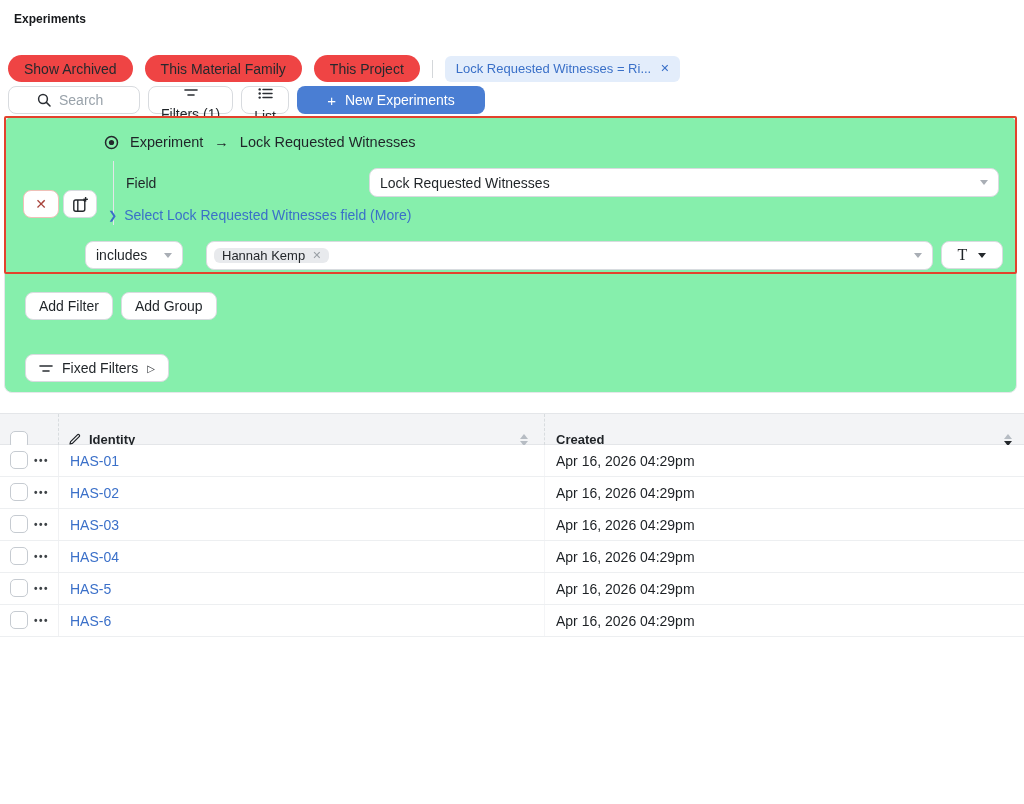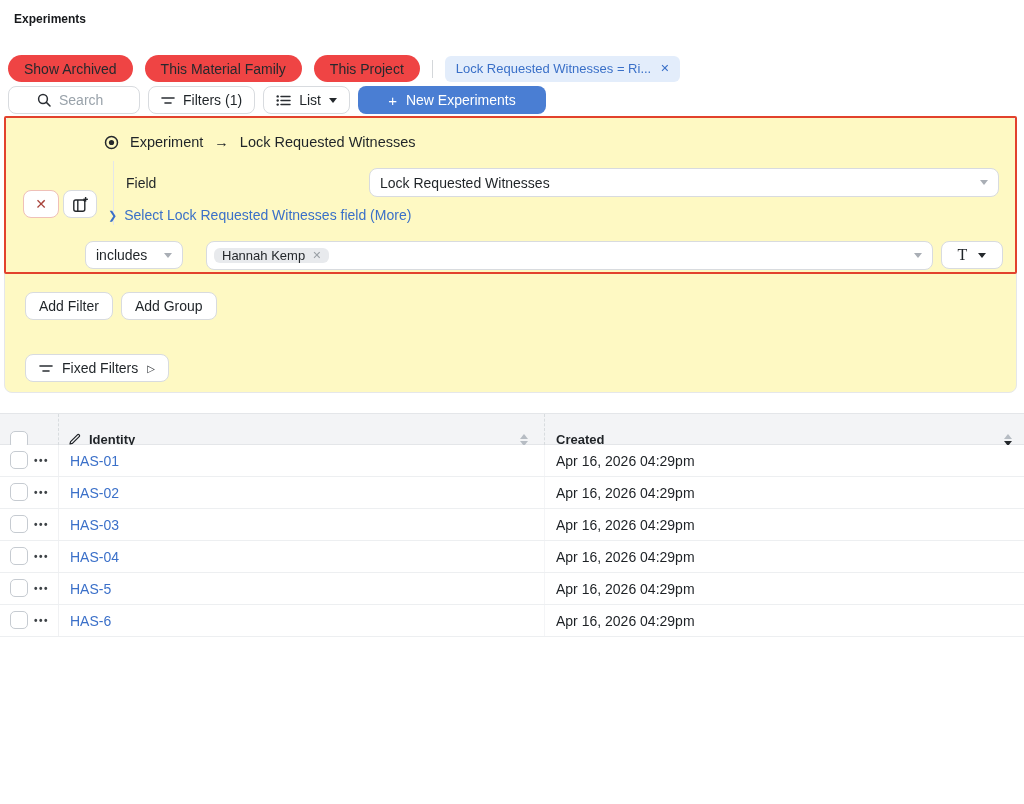--- a/index.html
+++ b/index.html
@@ -14,26 +14,26 @@
   .vdivider { width:1px; height:18px; background:#d4d7da; }
   .chip { height:26px; display:flex; align-items:center; gap:9px; padding:0 11px; background:#e3edfb; border-radius:6px; font-size:13px; font-weight:500; color:#3a70c8; cursor:pointer; }
   .chip .x { font-size:11px; color:#3a70c8; }
 
   
   .controls-row { position:absolute; left:8px; top:86px; height:28px; display:flex; gap:8px; }
   .ctl { height:28px; display:flex; align-items:center; background:#fff; border:1px solid #d8dbdf; border-radius:8px; font-size:14px; color:#1f2428; }
   .search { width:132px; padding:0 28px; gap:8px; }
   .search input { border:none; outline:none; width:90px; font-size:14px; font-family:"Liberation Sans",sans-serif; color:#1f2428; background:transparent; }
   .search input::placeholder { color:#99a2aa; }
-  .btn { padding:0 12px; gap:8px; font-weight:500; cursor:pointer; }
+  .btn { padding:0 12px; gap:8px; font-weight:500; cursor:pointer;flex-direction:column; }
   .btn-primary { height:28px; display:flex; align-items:center; justify-content:center; gap:9px; width:188px; background:#4a7ed3; border:none; border-radius:8px; color:#fff; font-size:14px; font-weight:500; cursor:pointer; }
   .btn-primary .plus { font-size:15px; font-weight:400; }
 
   
-  .filter-panel { position:absolute; left:4px; top:116px; width:1013px; height:277px; background:#fef9c3; border:1px solid #e5e7ea; border-radius:8px; }
+  .filter-panel { position:absolute; left:4px; top:116px; width:1013px; height:277px; background:#86efac; border:1px solid #e5e7ea; border-radius:8px; }
   .annotation-red { position:absolute; left:4px; top:116px; width:1013px; height:158px; border:2.5px solid #e2422c; border-radius:2px; pointer-events:none; z-index:6; }
 
   .fp { position:absolute; } 
   .cond-head { left:99px; top:17px; height:16px; display:flex; align-items:center; gap:11px; font-size:14.5px; font-weight:500; color:#1f2428; }
   .guide-line { left:108px; top:44px; width:1px; height:64px; background:#e4e6e9; }
   .field-label { left:121px; top:58px; font-size:14px; color:#1f2428; }
   .dd { display:flex; align-items:center; justify-content:space-between; background:#fff; border:1px solid #d8dbdf; border-radius:8px; font-size:14px; color:#1f2428; padding:0 10px; cursor:pointer; }
   .field-dd { left:364px; top:51px; width:630px; height:29px; }
   .left-btns { left:18px; top:73px; display:flex; gap:4px; }
   .xbtn { width:36px; height:28px; display:flex; align-items:center; justify-content:center; background:#fff; border:1px solid #efc0b8; border-radius:8px; color:#a8423a; font-size:14px; cursor:pointer; }

